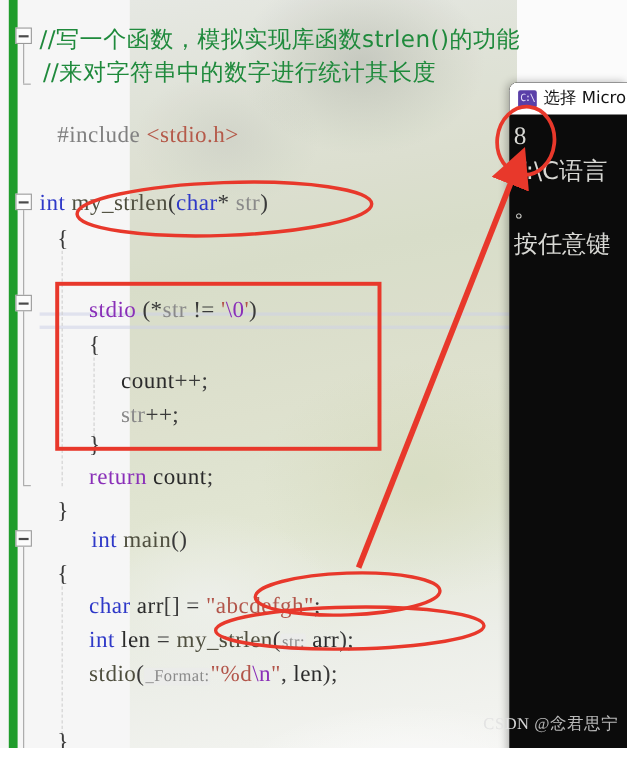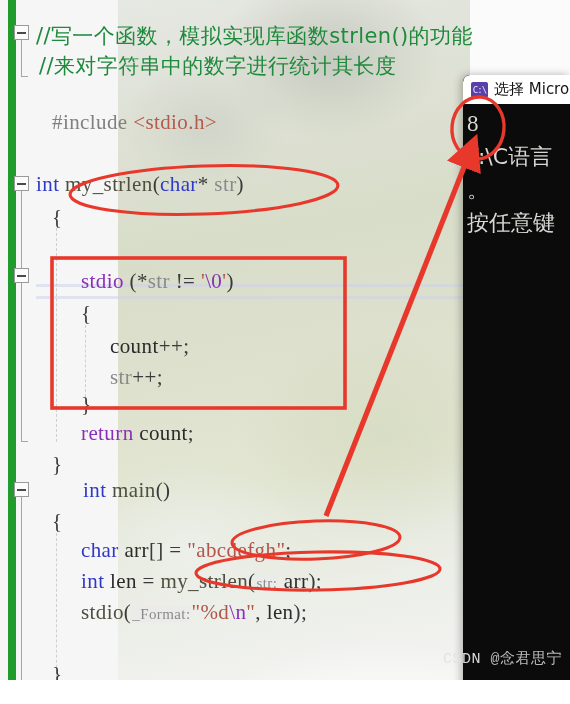--- a/index.html
+++ b/index.html
@@ -90,21 +90,21 @@
   }
   .console-body{
     position:absolute;left:0;top:29px;right:0;bottom:0;padding:3px 0 0 4px;
     color:#d8d8d4;font-family:"Liberation Serif", serif;font-size:23px;line-height:33px;white-space:nowrap;
   }
   .console-body .cjk{font-family:"DejaVu Sans", sans-serif;font-size:22px;}
 
   
   .watermark{
     position:absolute;right:8px;bottom:12px;
-    font-family:Liberation Mono, monospace;font-size:15px;color:rgba(200,200,200,.92);
+    font-family:Liberation Serif, serif;font-size:15px;color:rgba(200,200,200,.92);
     letter-spacing:.5px;white-space:nowrap;
   }
   .watermark .wm-dark{color:rgba(225,225,225,.95);}
 </style>
 </head>
 <body>
 
 <div id="root">
 
   <div class="bg-left"></div>

